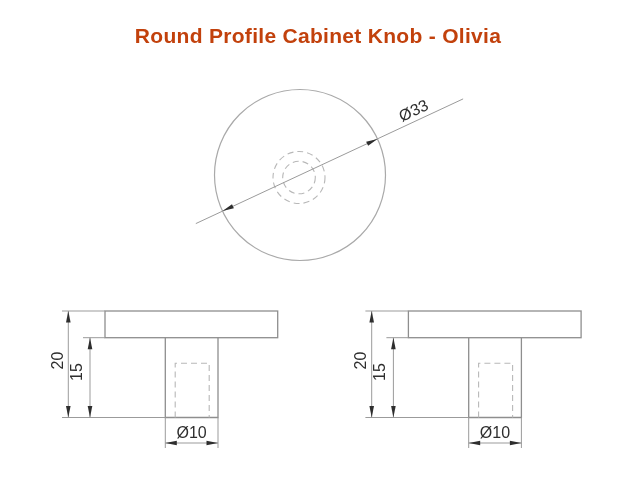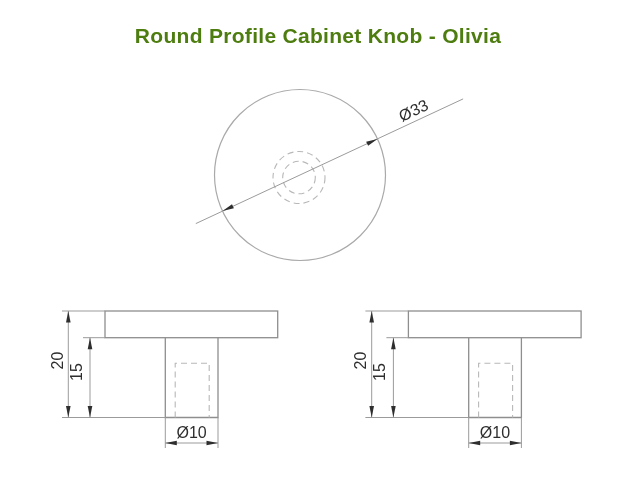--- a/index.html
+++ b/index.html
@@ -21,21 +21,21 @@
   .drawing-title {
     position: absolute;
     top: 24px;
     left: 0;
     width: 636px;
     text-align: center;
     font-family: "Liberation Sans", "DejaVu Sans", sans-serif;
     font-size: 21px;
     font-weight: 600;
     letter-spacing: 0.3px;
-    color: #4d7c0f;
+    color: #c2410c;
   }
   svg.drawing {
     position: absolute;
     top: 0;
     left: 0;
   }
   .outline {
     stroke: #8e8e8e;
     stroke-width: 1.3;
     fill: none;

